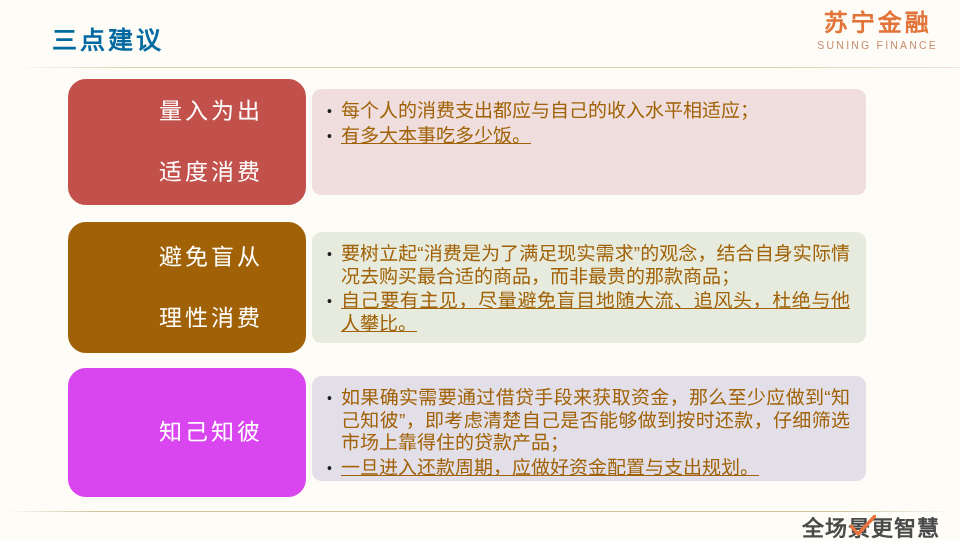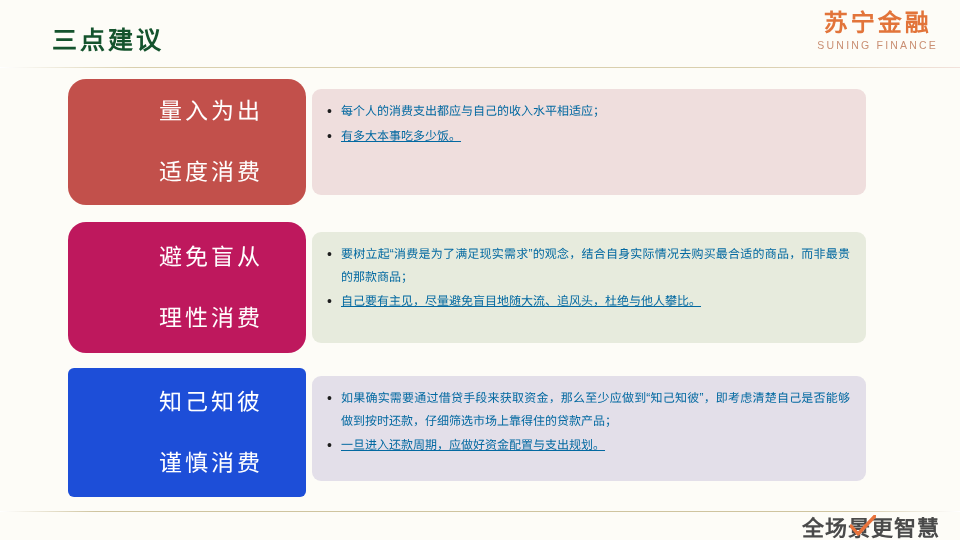--- a/index.html
+++ b/index.html
@@ -96,23 +96,23 @@
     border-radius:9px;
     padding:11px 16px 10px 14px;
   }
   #row-1 .panel { top:10px; bottom:10px; }
   #row-2 .panel { top:10px; bottom:10px; }
   #row-3 .panel { top:8px;  bottom:16px;  }
 
   .bullet {
     position:relative;
     padding-left:15px;
-    font-size:12px;
+    font-size:19px;
     line-height:22.5px;
-    color:#0369a1;
+    color:#a16207;
     text-align:justify;
   }
   .bullet + .bullet { margin-top:2px;text-decoration:underline; }
   .bullet::before {
     content:"\2022";
     position:absolute;
     left:1px; top:0;
     font-size:14px;
     line-height:22.5px;
     color:#1d1d1d;
@@ -148,55 +148,54 @@
     width:26px; height:22px;
     z-index:2;
   }
 </style>
 </head>
 <body>
 
 <div id="slide">
 
   <div id="header">
-    <div id="page-title" style="color: #14532d;">三点建议</div>
+    <div id="page-title" style="color: #0369a1;">三点建议</div>
 
     <div id="brand-logo">
       <div id="brand-cn" style="color: rgb(226, 116, 58);">苏宁金融</div>
       <div id="brand-en">SUNING FINANCE</div>
     </div>
   </div>
   <div id="header-rule"></div>
 
   <div class="row" id="row-1">
     <div class="card" style="background: rgb(194, 80, 75);">
       <div class="card-line">量入为出</div>
       <div class="card-line">适度消费</div>
     </div>
     <div class="panel" style="background: rgb(239, 222, 221);">
       <div class="bullet">每个人的消费支出都应与自己的收入水平相适应；</div>
       <div class="bullet">有多大本事吃多少饭。</div>
     </div>
   </div>
 
   <div class="row" id="row-2">
-    <div class="card" style="background: #be185d;">
+    <div class="card" style="background: #a16207;">
       <div class="card-line">避免盲从</div>
       <div class="card-line">理性消费</div>
     </div>
     <div class="panel" style="background: rgb(231, 235, 221);">
       <div class="bullet">要树立起“消费是为了满足现实需求”的观念，结合自身实际情况去购买最合适的商品，而非最贵的那款商品；</div>
       <div class="bullet">自己要有主见，尽量避免盲目地随大流、追风头，杜绝与他人攀比。</div>
     </div>
   </div>
 
   <div class="row" id="row-3">
-    <div class="card" style="background: #1d4ed8; border-radius: 6px;">
+    <div class="card" style="background: #d946ef;">
       <div class="card-line">知己知彼</div>
-      <div class="card-line">谨慎消费</div>
     </div>
     <div class="panel" style="background: rgb(227, 223, 233);">
       <div class="bullet">如果确实需要通过借贷手段来获取资金，那么至少应做到“知己知彼”，即考虑清楚自己是否能够做到按时还款，仔细筛选市场上靠得住的贷款产品；</div>
       <div class="bullet">一旦进入还款周期，应做好资金配置与支出规划。</div>
     </div>
   </div>
 
   <div id="footer-rule"></div>
 
   <div id="footer-tag">

